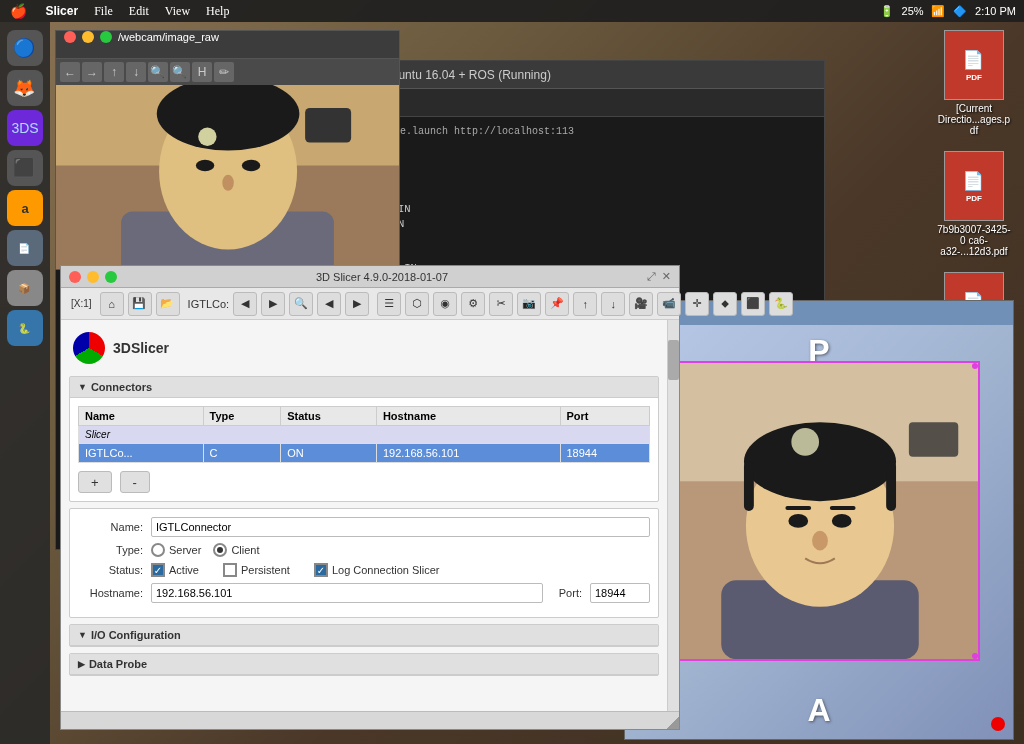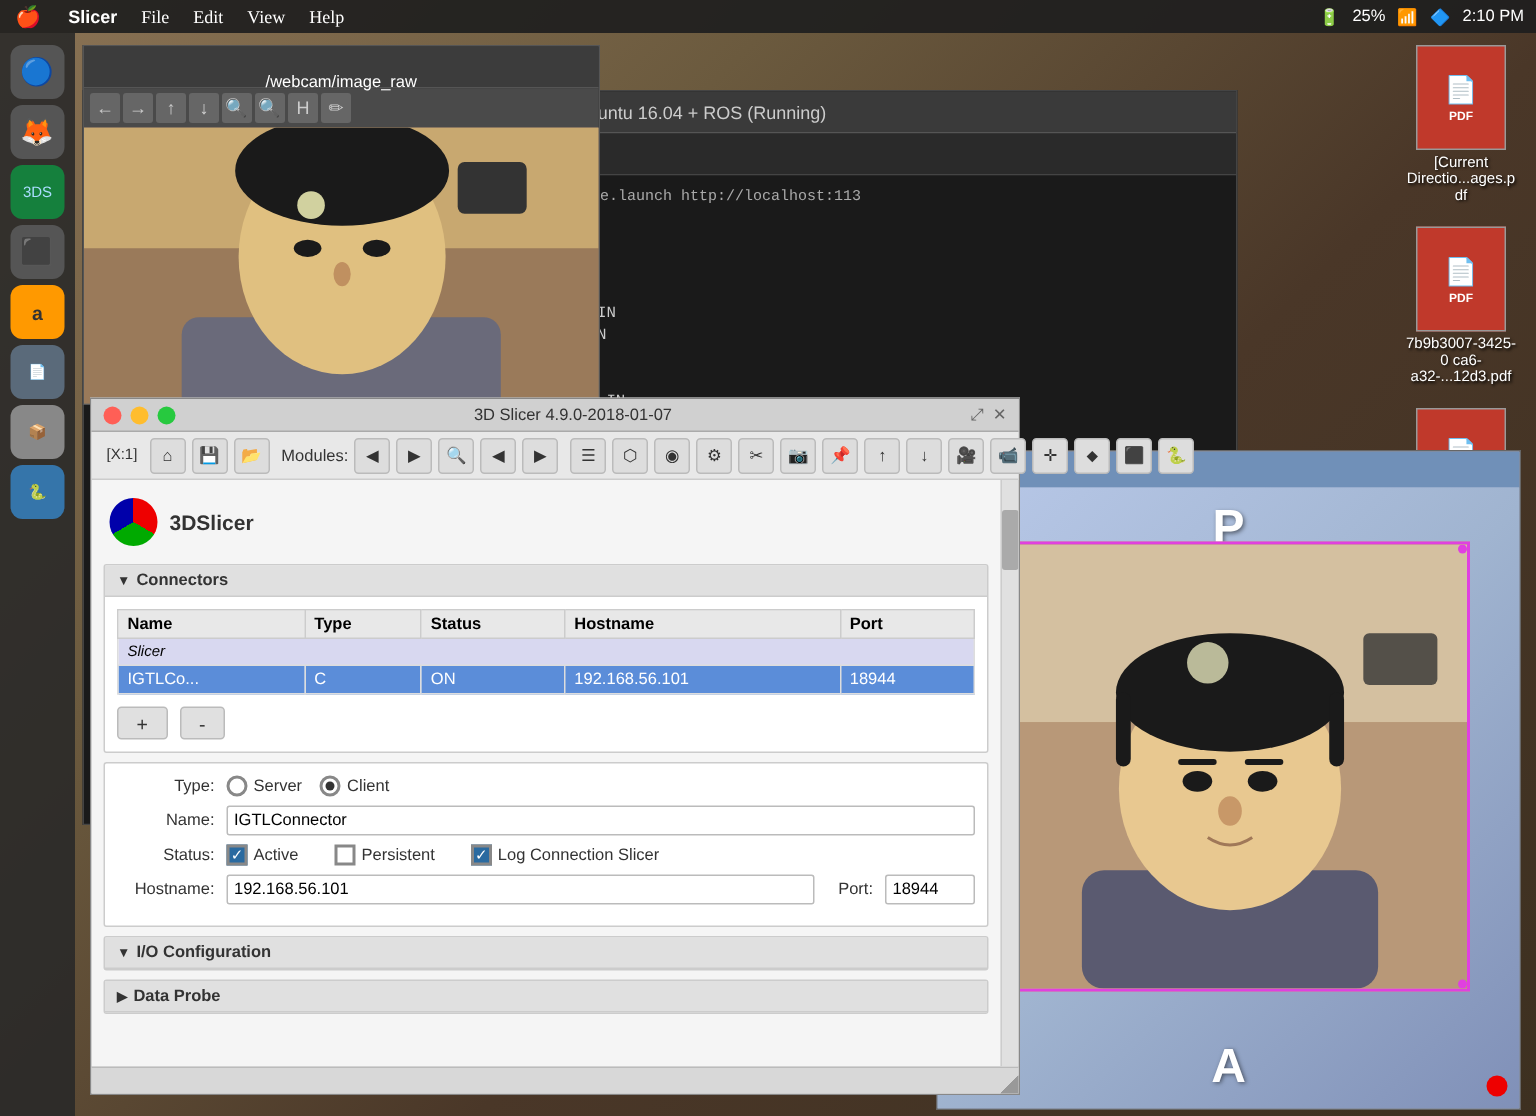--- a/index.html
+++ b/index.html
@@ -146,25 +146,24 @@
       top: 30px; left: 55px;
       width: 345px; height: 240px;
       background: #2a2a2a;
       border: 1px solid #555;
       z-index: 30;
     }
     .webcam-titlebar {
       height: 28px;
       background: #3c3c3c;
       display: flex;
-      align-items: center;
+      align-items: flex-start;
       padding: 0 8px;
       gap: 6px;
       border-bottom: 1px solid #555;
-      flex-direction: column;
     }
     .webcam-title { color: #fff; font-size: 11px; }
     .webcam-toolbar {
       height: 26px;
       background: #4a4a4a;
       display: flex;
       align-items: center;
       padding: 0 4px;
       gap: 2px;
     }
@@ -178,21 +177,21 @@
       justify-content: center;
       overflow: hidden;
       position: relative;
     }
 
     
     .slicer-window {
       position: absolute;
       top: 265px; left: 60px;
       width: 620px; height: 465px;
-      background: #ffffff;
+      background: #000000;
       border: 1px solid #888;
       z-index: 40;
       display: flex;
       flex-direction: column;
     }
     .slicer-titlebar {
       height: 22px;
       background: #d0d0d0;
       display: flex;
       align-items: center;
@@ -390,21 +389,21 @@
     <span>25%</span>
     <span>📶</span>
     <span>🔷</span>
     <span>2:10 PM</span>
   </div>
 </div>
 
 <div class="dock">
   <div class="dock-item">🔵</div>
   <div class="dock-item">🦊</div>
-  <div class="dock-item" style="background:#15803d; font-size:10px; color:#adf;">3DS</div>
+  <div class="dock-item" style="background:#6d28d9; font-size:14px; color:#adf;">3DS</div>
   <div class="dock-item">⬛</div>
   <div class="dock-item" style="background:#ff9900; color:#333; font-weight:bold; font-size:13px;">a</div>
   <div class="dock-item" style="background:#5a6a7a; font-size:10px;">📄</div>
   <div class="dock-item" style="background:#888; font-size:10px;">📦</div>
   <div class="dock-item" style="background:#3575aa; font-size:10px;">🐍</div>
 </div>
 
 <div class="desktop-icons">
   <div class="desktop-icon">
     <div class="icon-img icon-pdf">
@@ -541,21 +540,21 @@
     <span class="slicer-title">3D Slicer 4.9.0-2018-01-07</span>
     <span style="font-size:11px; color:#666; cursor:pointer;">⤢</span>
     <span style="font-size:11px; color:#666; cursor:pointer;">✕</span>
   </div>
 
   <div class="slicer-toolbar">
     <span class="slicer-coord">[X:1]</span>
     <button class="slicer-btn slicer-btn-icon" title="Home">⌂</button>
     <button class="slicer-btn slicer-btn-icon">💾</button>
     <button class="slicer-btn slicer-btn-icon">📂</button>
-    <span class="modules-label">Modules:</span>
+    <span class="modules-label">IGTLCo:</span>
     <button class="slicer-btn">◀</button>
     <button class="slicer-btn">▶</button>
     <button class="slicer-btn">🔍</button>
     <button class="slicer-btn slicer-btn-icon">◀</button>
     <button class="slicer-btn slicer-btn-icon">▶</button>
     <span style="flex:1;"></span>
     <button class="slicer-btn slicer-btn-icon">☰</button>
     <button class="slicer-btn slicer-btn-icon">⬡</button>
     <button class="slicer-btn slicer-btn-icon">◉</button>
     <button class="slicer-btn slicer-btn-icon">⚙</button>
@@ -612,37 +611,37 @@
           <div style="display:flex; gap:8px; margin-top:8px;">
             <button class="btn-plus">+</button>
             <button class="btn-minus">-</button>
           </div>
         </div>
       </div>
 
       <div class="panel-section">
         <div class="panel-body properties-section">
           <div class="prop-row">
+            <span class="prop-label">Name:</span>
+            <input class="prop-input" type="text" value="IGTLConnector" style="">
+          </div>
+          <div class="prop-row">
             <span class="prop-label">Type:</span>
             <div class="radio-group">
               <div class="radio-item">
                 <div class="radio-outer"></div>
                 <span>Server</span>
               </div>
               <div class="radio-item">
                 <div class="radio-outer">
                   <div class="radio-inner"></div>
                 </div>
                 <span>Client</span>
               </div>
             </div>
-          </div>
-          <div class="prop-row">
-            <span class="prop-label">Name:</span>
-            <input class="prop-input" type="text" value="IGTLConnector" style="">
           </div>
           <div class="prop-row">
             <span class="prop-label">Status:</span>
             <div class="checkbox-item">
               <div class="checkbox-box checkbox-checked">✓</div>
               <span>Active</span>
             </div>
             <div class="checkbox-item" style="margin-left:16px;">
               <div class="checkbox-box"></div>
               <span>Persistent</span>

